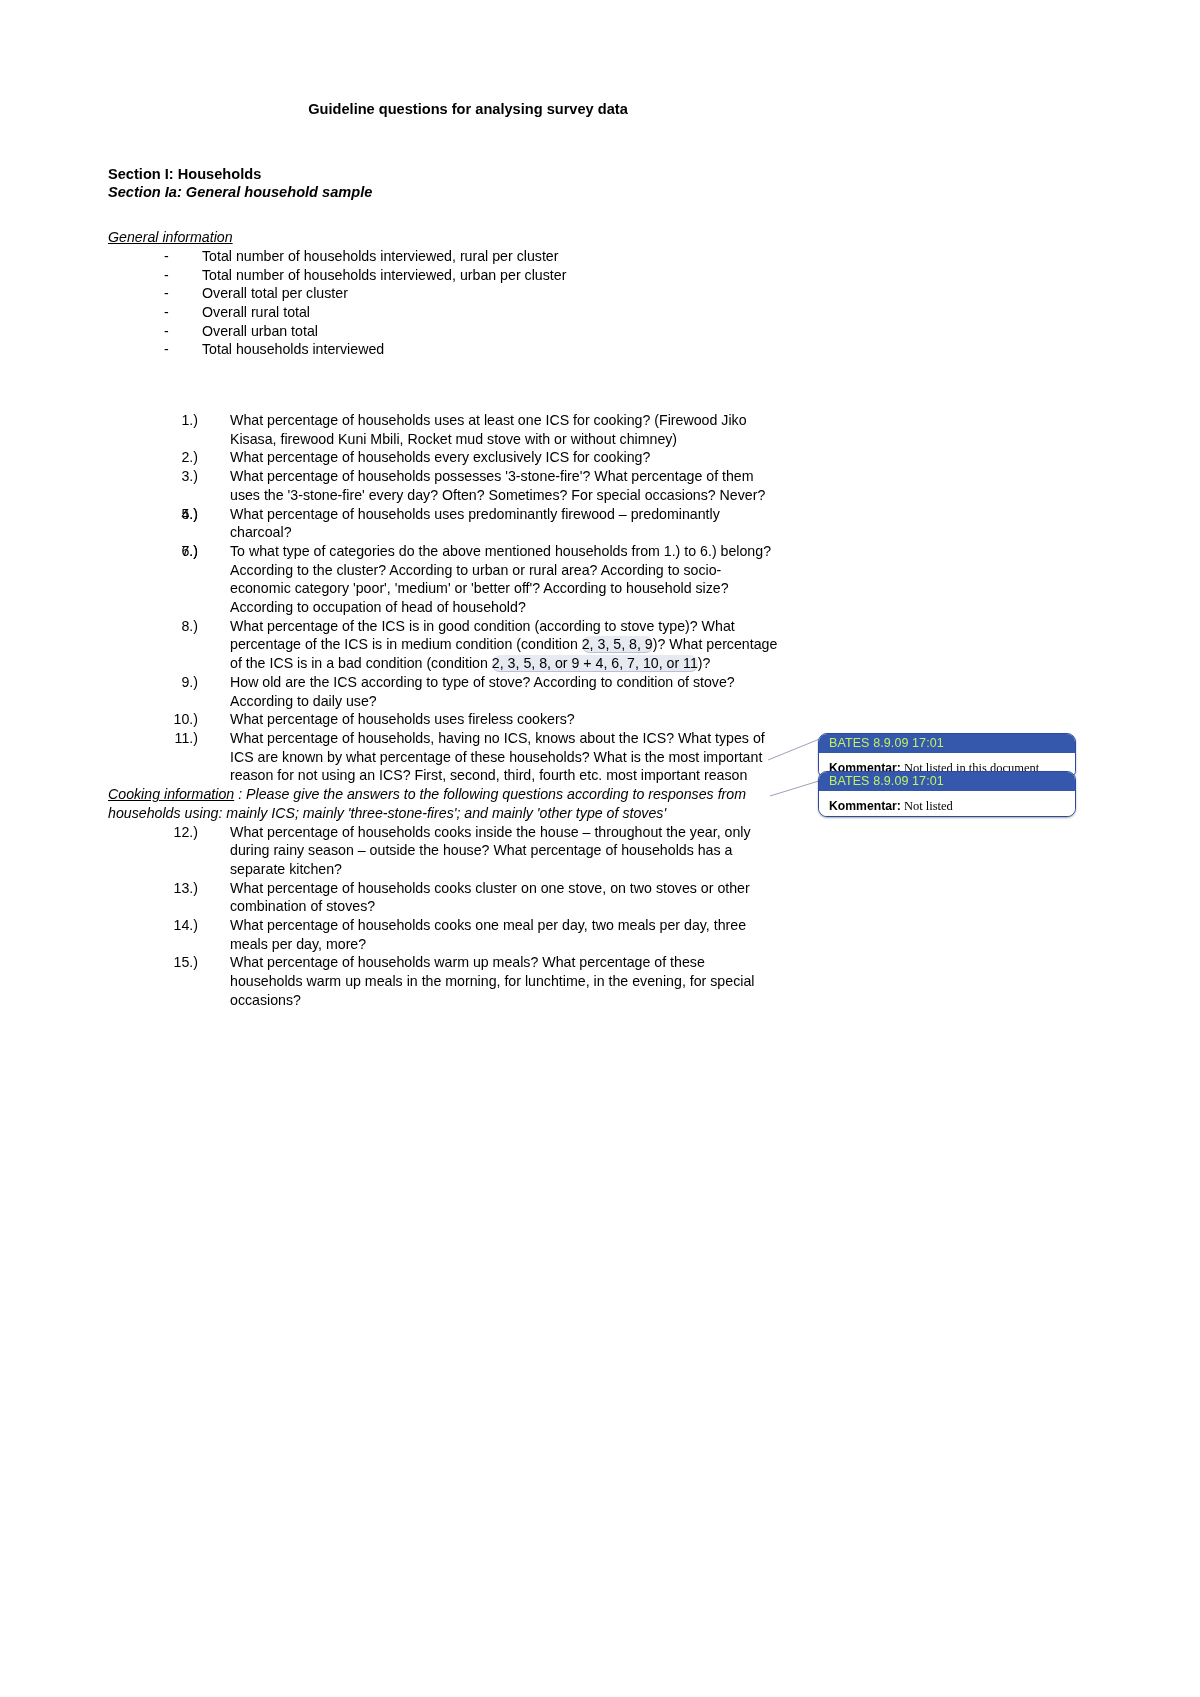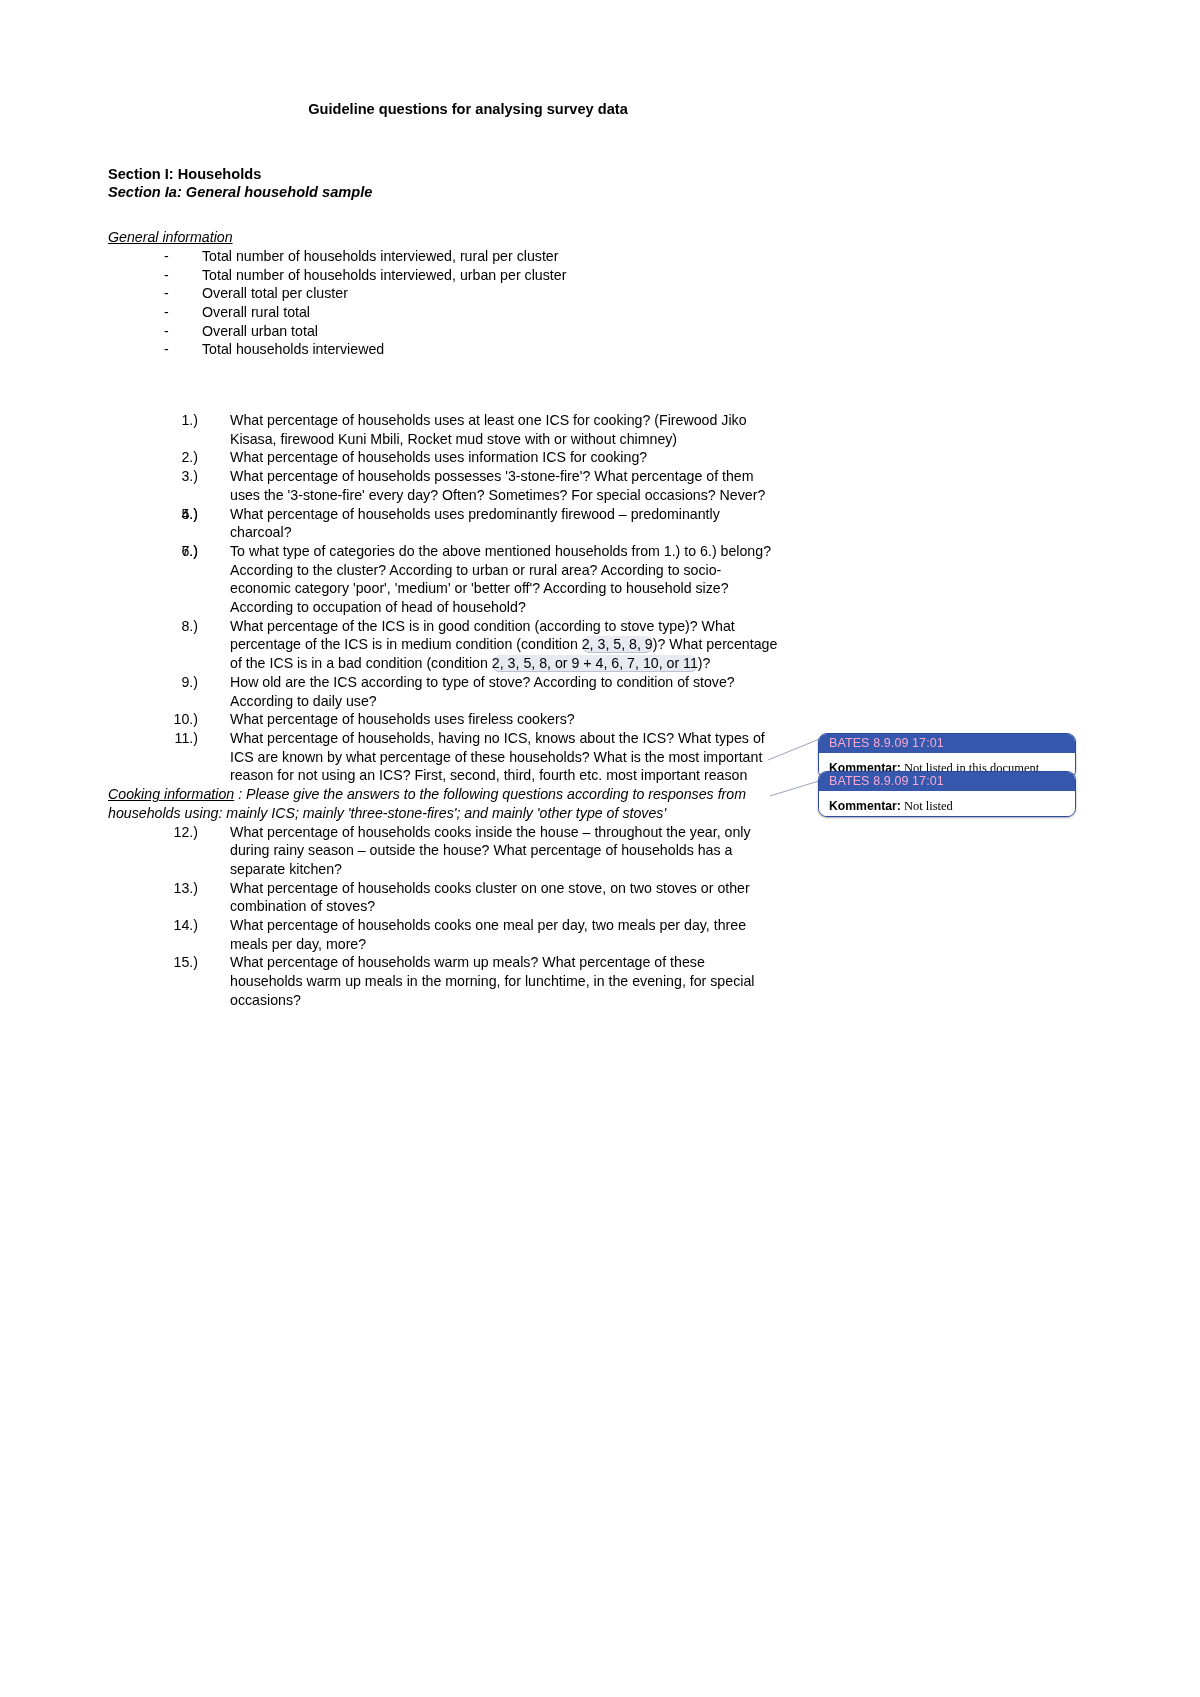--- a/index.html
+++ b/index.html
@@ -104,21 +104,21 @@
   .comment-box {
     position: absolute;
     background: #ffffff;
     border: 1px solid #2b4aa0;
     border-radius: 9px;
     overflow: hidden;
     box-shadow: 0 1px 2px rgba(0,0,0,0.35);
   }
   .comment-header {
     background: #3558ac;
-    color: #f9a8d4;
+    color: #bef264;
     font-family: "Liberation Sans", sans-serif;
     font-size: 12.5px;
     line-height: 16px;
     padding: 1px 8px 2px 10px;
     letter-spacing: 0.1px;
   }
   .comment-body {
     background: #ffffff;
     font-family: "Liberation Serif", serif;
     font-size: 12.5px;
@@ -162,21 +162,21 @@
       <li><span class="dash">-</span><span>Overall rural total</span></li>
       <li><span class="dash">-</span><span>Overall urban total</span></li>
       <li><span class="dash">-</span><span>Total households interviewed</span></li>
     </ul>
 
     <div class="gap-xl"></div>
 
 
     <ol class="q-list">
       <li><span class="num">1.)</span><span>What percentage of households uses at least one ICS for cooking? (Firewood Jiko Kisasa, firewood Kuni Mbili, Rocket mud stove with or without chimney)</span></li>
-      <li><span class="num">2.)</span><span>What percentage of households uses information ICS for cooking?</span></li>
+      <li><span class="num">2.)</span><span>What percentage of households every exclusively ICS for cooking?</span></li>
       <li><span class="num">3.)</span><span>What percentage of households possesses '3-stone-fire'? What percentage of them uses the '3-stone-fire' every day? Often? Sometimes? For special occasions? Never?</span></li>
       <li><span class="num">4.)</span></li>
       <li><span class="num">5.)</span><span>What percentage of households uses predominantly firewood – predominantly charcoal?</span></li>
       <li><span class="num">6.)</span></li>
       <li><span class="num">7.)</span><span>To what type of categories do the above mentioned households from 1.) to 6.) belong? According to the cluster? According to urban or rural area? According to socio-economic category 'poor', 'medium' or 'better off'? According to household size? According to occupation of head of household?</span></li>
       <li><span class="num">8.)</span><span><span>What percentage of the ICS is in good condition (according to stove type)? What percentage of the ICS is in medium condition (condition </span><span class="anchor-hl">2, 3, 5, 8, 9</span><span>)? What percentage of the ICS is in a bad condition (condition </span><span class="anchor-hl">2, 3, 5, 8, or 9 + 4, 6, 7, 10, or 11</span><span>)?</span></span></li>
       <li><span class="num">9.)</span><span>How old are the ICS according to type of stove? According to condition of stove? According to daily use?</span></li>
       <li><span class="num">10.)</span><span>What percentage of households uses fireless cookers?</span></li>
       <li><span class="num">11.)</span><span>What percentage of households, having no ICS, knows about the ICS? What types of ICS are known by what percentage of these households? What is the most important reason for not using an ICS? First, second, third, fourth etc. most important reason</span></li>
     </ol>

